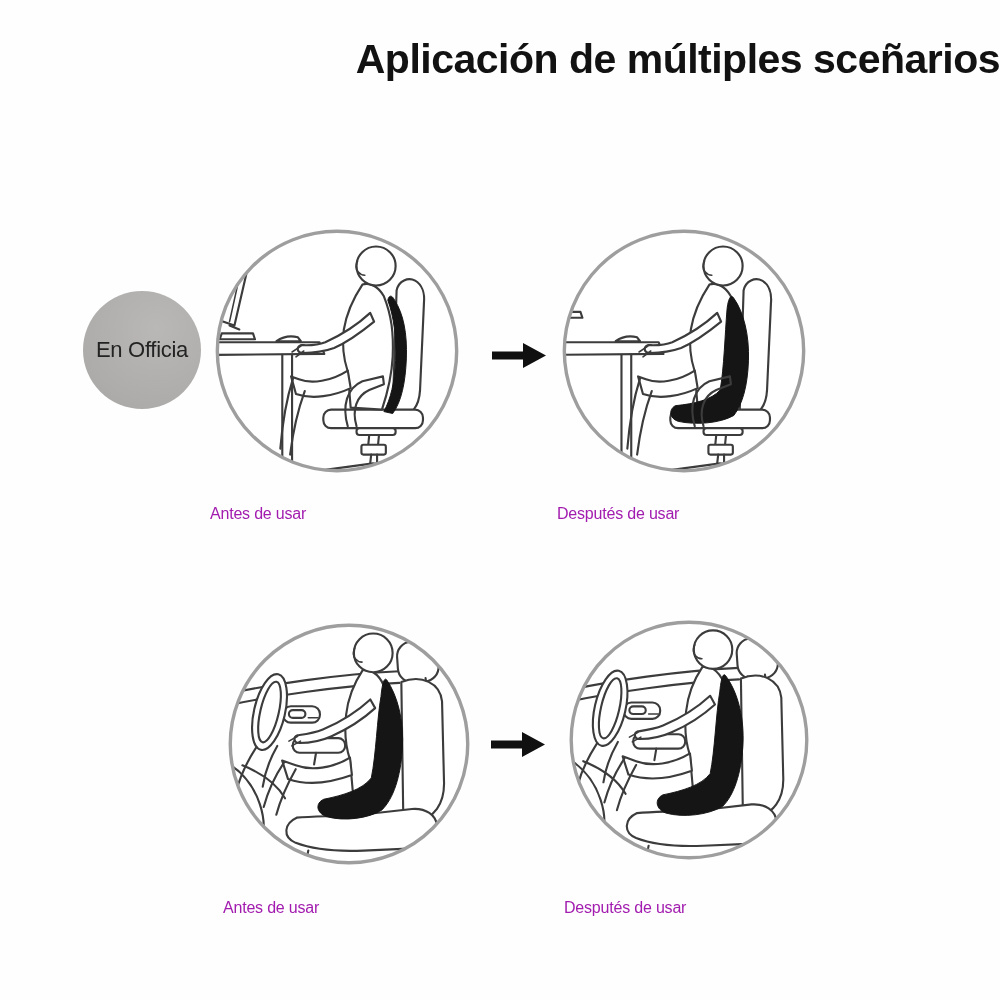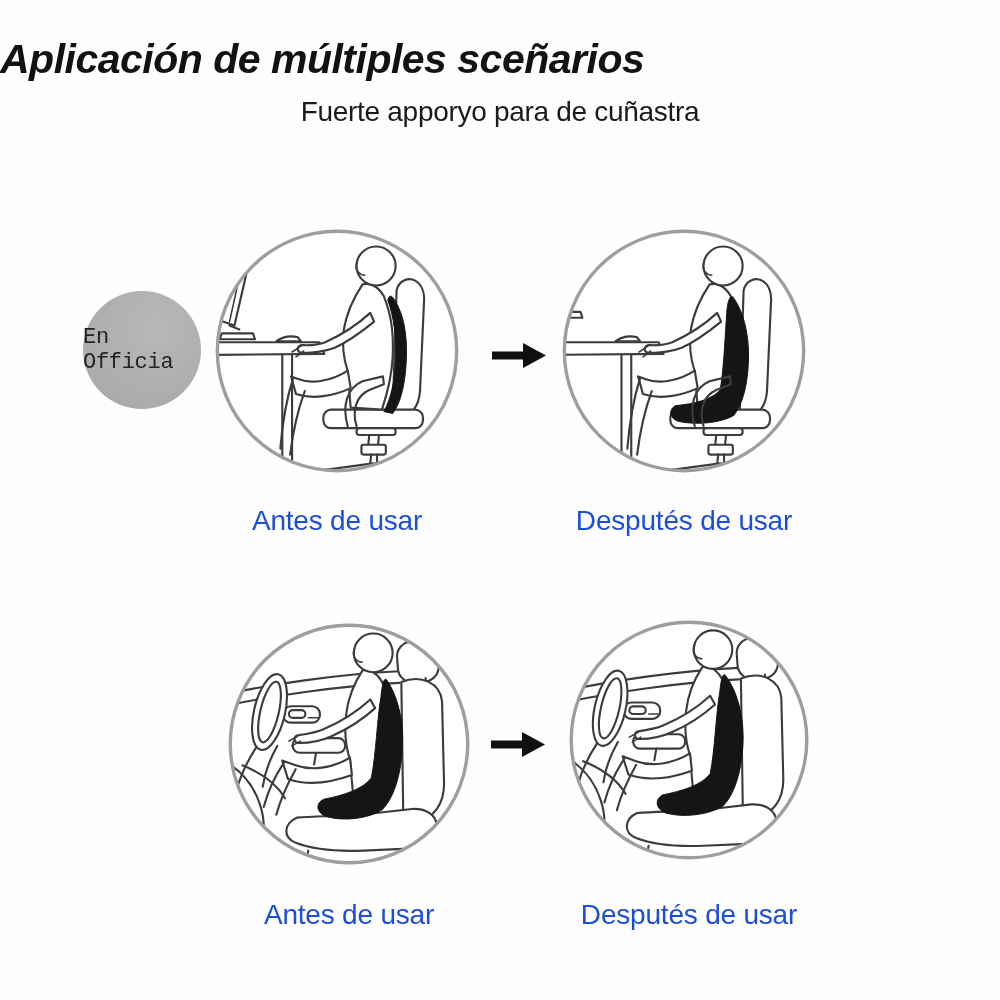--- a/index.html
+++ b/index.html
@@ -1,46 +1,46 @@
 <!DOCTYPE html>
 <html><head>
 <meta charset="utf-8">
 <style>
   html,body{margin:0;padding:0;background:#fff;}
   .canvas{
     position:relative;width:1000px;height:1000px;background:#fefefe;
     font-family:"Liberation Sans","DejaVu Sans",sans-serif;color:#161616;overflow:hidden;
   }
   .title{
-    position:absolute;top:36px;left:0;width:1000px;text-align:left;
-    font-size:41px;font-weight:bold;letter-spacing:-0.5px;color:#121212;font-style:italic;
+    position:absolute;top:36px;left:0;width:1000px;text-align:right;
+    font-size:41px;font-weight:bold;letter-spacing:-0.5px;color:#121212;
   }
   .subtitle{
     position:absolute;top:96px;left:0;width:1000px;text-align:center;
     font-size:28px;font-weight:400;color:#1a1a1a;letter-spacing:-0.3px;
   }
   .badge{
     position:absolute;border-radius:50%;
     background:radial-gradient(circle at 62% 32%, #b9b8b6 0%, #adacaa 70%, #a5a4a2 100%);
     display:flex;align-items:center;justify-content:center;
-    font-size:22px;color:#232323;letter-spacing:-0.3px;font-family:Liberation Mono, monospace;
+    font-size:22px;color:#232323;letter-spacing:-0.3px;
   }
   .badge1{left:83px;top:291px;width:118px;height:118px;}
   .badge2{left:84px;top:679px;width:117px;height:117px;}
   .vignette{position:absolute;}
   .v1b{left:210px;top:224px;width:254px;height:254px;}
   .v1a{left:557px;top:224px;width:254px;height:254px;}
   .v2b{left:223px;top:618px;width:252px;height:252px;}
   .v2a{left:564px;top:615px;width:250px;height:250px;}
   .vignette svg{display:block;width:100%;height:100%;}
   .arrow{position:absolute;width:54px;height:27px;}
   .arrow1{left:492px;top:342px;}
   .arrow2{left:491px;top:731px;}
   .caption{
-    position:absolute;text-align:center;font-size:28px;color:#1d4ed8;letter-spacing:-0.2px;
+    position:absolute;text-align:left;font-size:16px;color:#a21caf;letter-spacing:-0.2px;
   }
   .c1b{left:210px;top:505px;width:254px;}
   .c1a{left:557px;top:505px;width:254px;}
   .c2b{left:223px;top:899px;width:252px;}
   .c2a{left:564px;top:899px;width:250px;}
   .defs-holder{position:absolute;width:0;height:0;}
   
   .art{stroke:#3c3c3c;stroke-width:2.2;fill:none;stroke-linecap:round;stroke-linejoin:round;}
   .artfill{stroke:#3c3c3c;stroke-width:2.2;fill:#ffffff;stroke-linecap:round;stroke-linejoin:round;}
   .thin{stroke:#3c3c3c;stroke-width:1.6;fill:none;stroke-linecap:round;}
@@ -133,21 +133,20 @@
       <path class="thin" d="M77,122 l-9,5 M80,127 l-9,5"></path>
       <path class="artfill" d="M131,144 C113,155 91,158 75,152 L61,147 L67,166 C87,173 111,170 133,162 Z"></path>
       <path class="art" d="M63,149 C53,164 46,180 42,195 M75,156 C66,172 59,188 55,203"></path>
     </g>
   </defs>
 </svg>
 
 <div class="canvas">
 
   <div class="title">Aplicación de múltiples sceñarios</div>
-  <div class="subtitle">Fuerte apporyo para de cuñastra</div>
 
   <div class="badge badge1">
     <span>En Officia</span>
   </div>
 
   <div class="vignette v1b">
     <svg viewBox="0 0 260 260">
       <circle cx="130" cy="130" r="122.5" fill="#ffffff"></circle>
       <g clip-path="url(#clip-circle)">
         <g>

